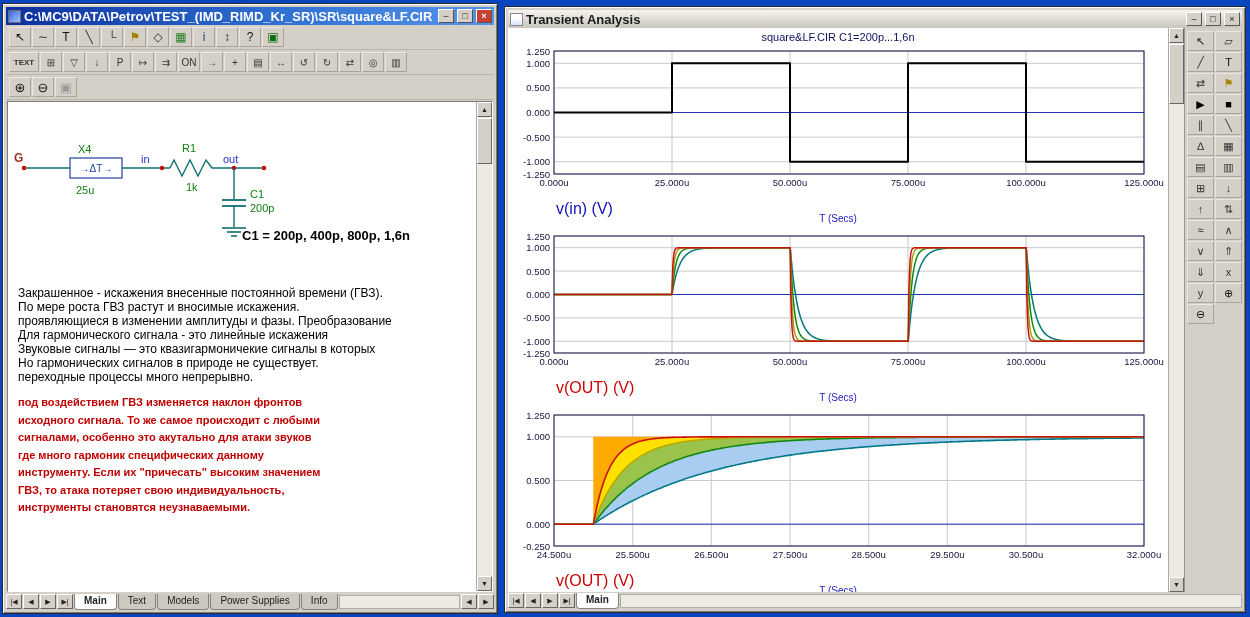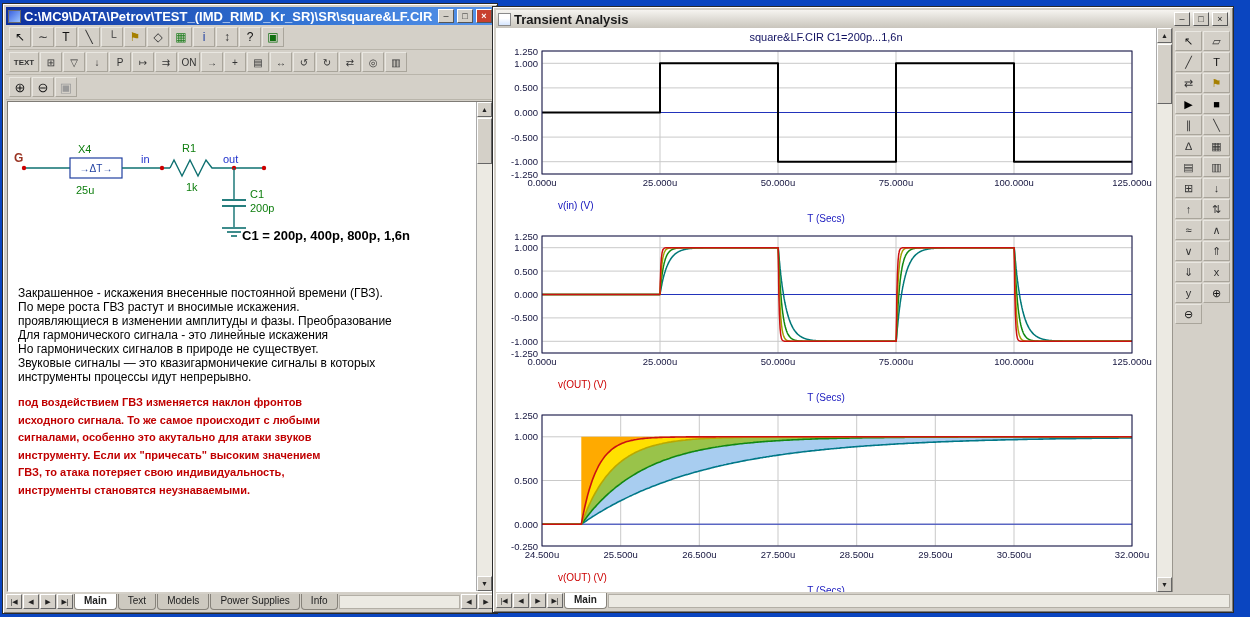--- a/index.html
+++ b/index.html
@@ -3,21 +3,21 @@
 <meta charset="utf-8">
 <style>
   *{margin:0;padding:0;box-sizing:border-box;}
   html,body{width:1250px;height:617px;}
   body{background:#0a45c0;position:relative;overflow:hidden;
        font-family:"Liberation Sans","DejaVu Sans",sans-serif;color:#111;}
   .window{position:absolute;background:#d4d0c8;border:1px solid #2a2a2a;
           box-shadow:inset 1px 1px 0 #ffffff,inset -1px -1px 0 #7f7c76;
           padding:3px;display:flex;flex-direction:column;}
   #schWin{left:2px;top:3px;width:496px;height:611px;}
-  #anWin{left:492px;top:6px;width:742px;height:607px;}
+  #anWin{left:504px;top:6px;width:742px;height:607px;}
   .titlebar{height:18px;flex:0 0 auto;display:flex;align-items:center;gap:3px;padding:0 2px;}
   .titlebar.active{background:linear-gradient(90deg,#0c2f9e,#2f6fd0 55%,#5694ea);color:#fff;}
   .titlebar.inactive{background:linear-gradient(180deg,#f6f4f0,#c9c5bc);color:#1a1a1a;}
   .title-text{flex:1;font-size:13px;font-weight:bold;white-space:nowrap;overflow:hidden;}
   .app-icon{width:13px;height:13px;border:1px solid #6a6a6a;flex:0 0 auto;
             background:linear-gradient(135deg,#3c63e0,#9cc4ff);}
   .chart-app-icon{width:13px;height:13px;border:1px solid #8a8a8a;background:#fff;flex:0 0 auto;
             background:linear-gradient(180deg,#fff 40%,#d6e6ff);}
   .tb-btn{width:16px;height:14px;font-size:9px;line-height:11px;text-align:center;
           background:#d4d0c8;border:1px solid;border-color:#fff #555 #555 #fff;color:#222;padding:0;}
@@ -46,21 +46,21 @@
   .tab.active{background:#fff;font-weight:bold;}
   .hscroll-fill{flex:1;background:#eceae3;border:1px solid #b3afa6;margin:1px 0;}
   .desc-black{position:absolute;left:10px;top:184px;font-size:12px;line-height:14px;color:#000;white-space:nowrap;}
   .desc-red{position:absolute;left:10px;top:292px;font-size:11px;line-height:17.5px;font-weight:bold;
             color:#c00000;white-space:nowrap;}
   .circuit-svg{position:absolute;left:4px;top:14px;}
   .an-body{flex:1;display:flex;background:#701a75;overflow:hidden;}
   .plots{width:664px;padding-top:3px;background:#fff;}
   .chart{position:relative;}
   .chart-title{text-align:center;font-size:11px;color:#101060;height:15px;}
-  .legend{padding-left:62px;font-size:10px;height:13px;}
+  .legend{padding-left:48px;font-size:16px;height:13px;}
   .xlabel{text-align:center;font-size:10px;color:#2020c0;height:15px;}
   .an-vscroll{position:relative;width:16px;background:#eceae3;border-left:1px solid #aaa;flex:0 0 auto;}
   .an-tools{width:61px;background:#d4d0c8;border-left:1px solid #9a968e;flex:0 0 auto;
             display:flex;flex-wrap:wrap;align-content:flex-start;gap:1px;padding:3px 2px;}
   .an-tool{width:27px;height:20px;display:flex;align-items:center;justify-content:center;
            font-size:11px;color:#333;background:#d4d0c8;border:1px solid;
            border-color:#e9e7e1 #a9a59b #a9a59b #e9e7e1;padding:0;}
   svg text{font-family:"Liberation Sans","DejaVu Sans",sans-serif;}
 </style>
 </head>
@@ -224,29 +224,30 @@
 
       <text x="230" y="124" font-size="13" font-weight="bold" fill="#000000">C1 = 200p, 400p, 800p, 1,6n</text>
     </svg>
 
     <div class="desc-black">
 
     <div>Закрашенное - искажения внесенные постоянной времени (ГВЗ).</div>
         <div>По мере роста ГВЗ растут и вносимые искажения.</div>
         <div>проявляющиеся в изменении амплитуды и фазы. Преобразование</div>
         <div>Для гармонического сигнала - это линейные искажения</div>
+        <div>Звуковые сигналы — это квазигармоничекие сигналы в которых</div>
         <div>Но гармонических сигналов в природе не существует.</div>
-        <div>Звуковые сигналы — это квазигармоничекие сигналы в которых</div>
-        <div>инструменты процессы идут непрерывно.</div>
+        <div>переходные процессы много непрерывно.</div>
       </div>
     <div class="desc-red">
 
     <div>под воздействием ГВЗ изменяется наклон фронтов</div>
         <div>исходного сигнала. То же самое происходит с любыми</div>
         <div>сигналами, особенно это акутально для атаки звуков</div>
+        <div>где много гармоник специфических данному</div>
         <div>инструменту. Если их "причесать"  высоким значением</div>
         <div>ГВЗ, то атака потеряет свою индивидуальность,</div>
         <div>инструменты становятся неузнаваемыми.</div>
       </div>
 
     <div class="vscroll">
       <button class="scroll-btn" style="top:0;">▲</button>
       <div class="vthumb"></div>
       <button class="scroll-btn" style="bottom:0;">▼</button>
     </div>

